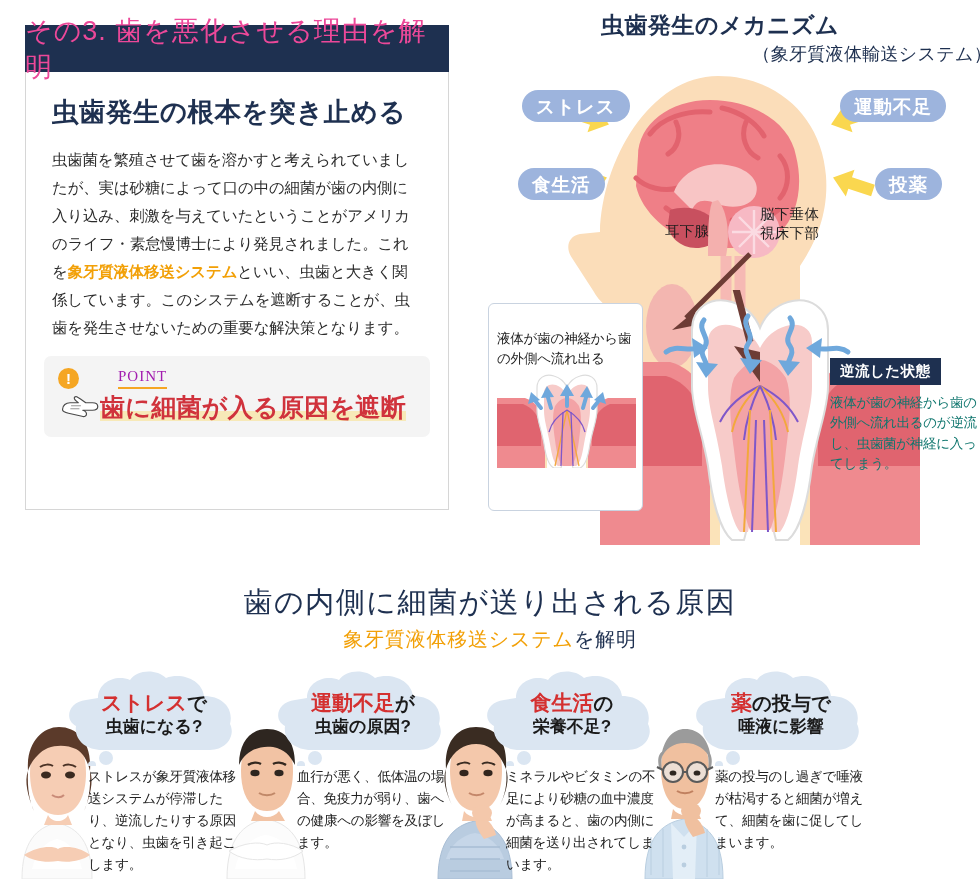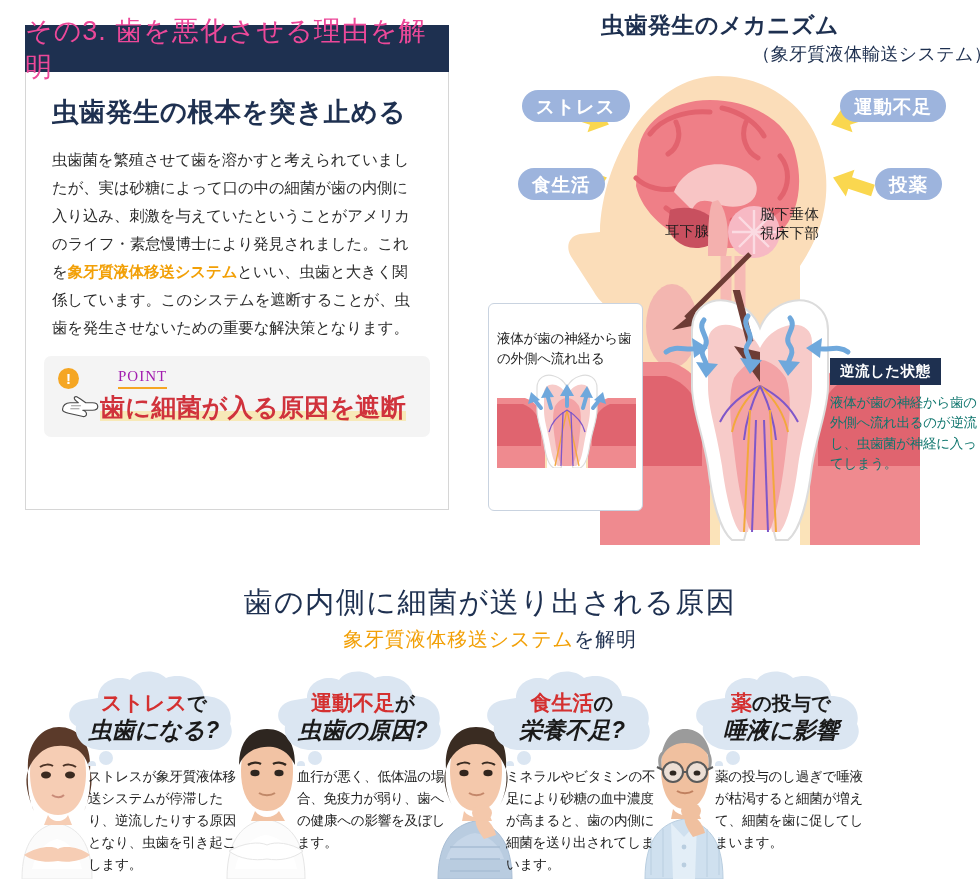--- a/index.html
+++ b/index.html
@@ -178,21 +178,21 @@
   }
   .bubble-text {
     position: absolute; left: 74px; top: 22px;
     width: 160px;
     z-index: 4;
     text-align: center;
     line-height: 1.26;
   }
   .bub-l1 { font-size: 19.5px; font-weight: bold; color: #1a1a1a; white-space: nowrap; }
   .bub-l1 .red { color: #d43030; font-size: 21px; }
-  .bub-l2 { font-size: 23px; font-weight: bold; color: #1a1a1a; white-space: nowrap; font-style: italic; }
+  .bub-l2 { font-size: 17px; font-weight: bold; color: #1a1a1a; white-space: nowrap; }
   .card-desc {
     position: absolute; left: 88px; top: 98px;
     width: 150px;
     font-size: 13.6px;
     line-height: 1.62;
     color: #222;
     letter-spacing: -0.3px;
     z-index: 4;
   }
   .person { position: absolute; left: 2px; bottom: 0; width: 110px; height: 160px; z-index: 2; }

